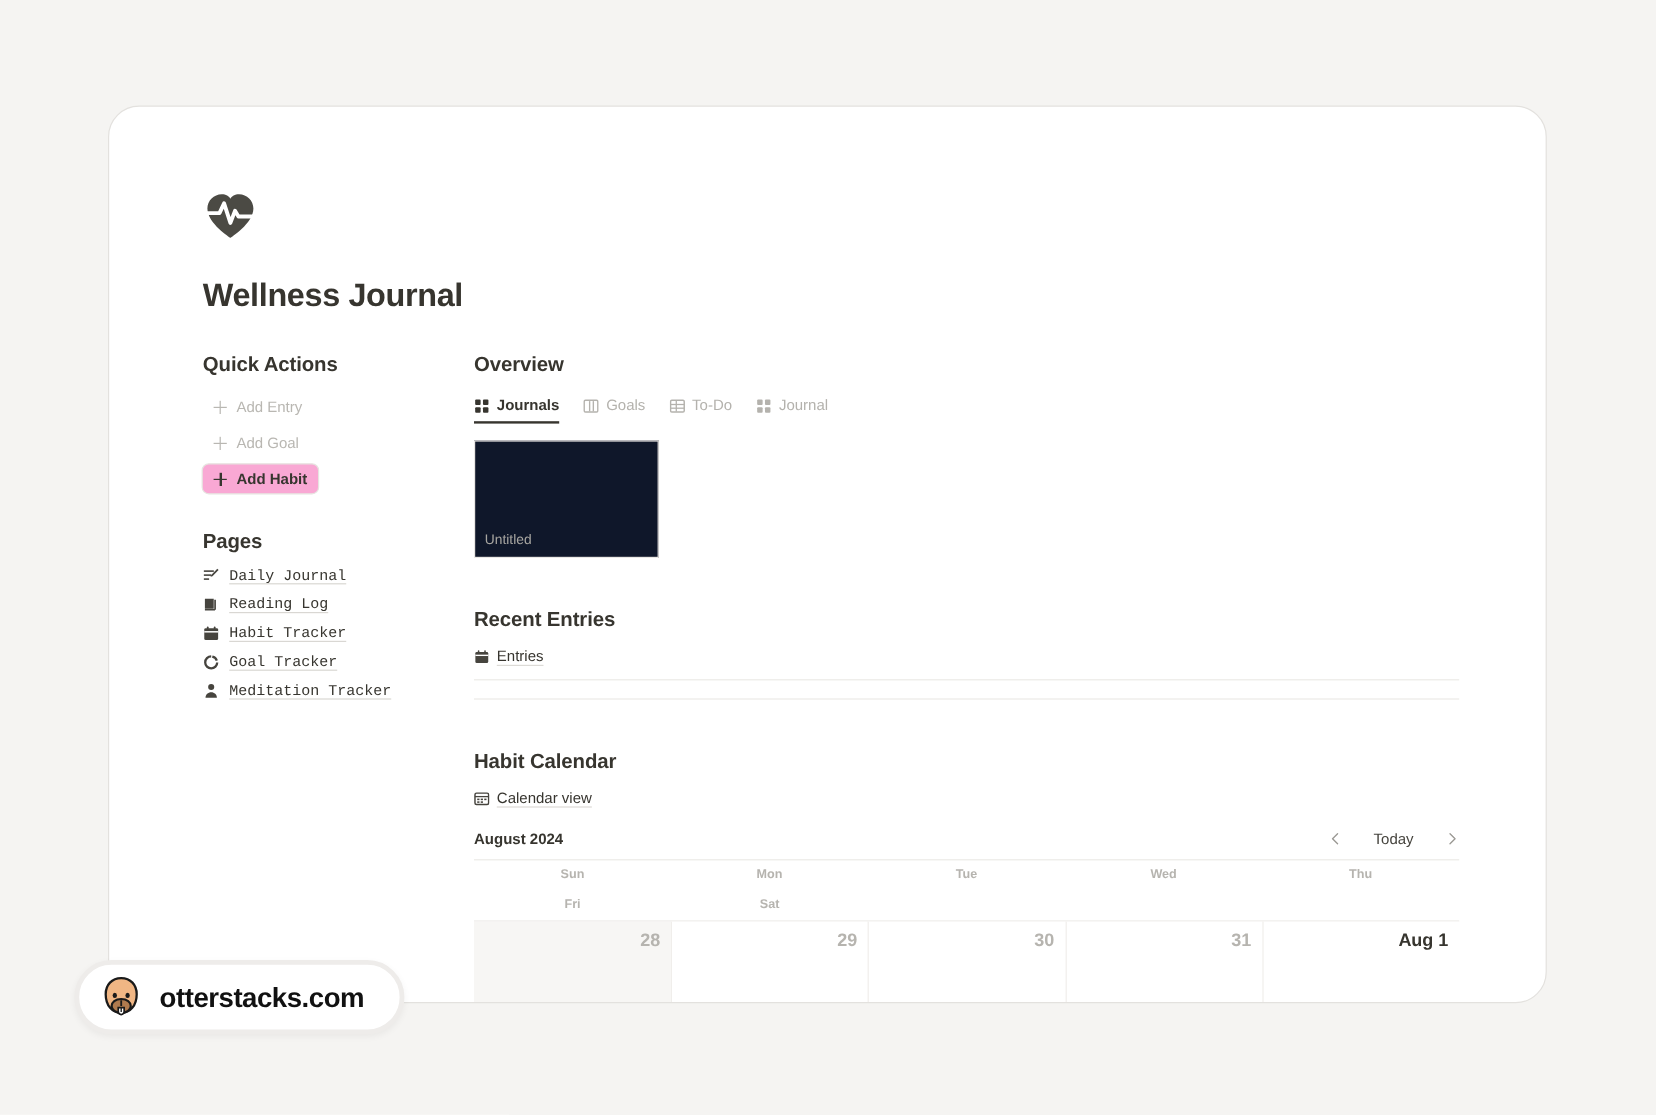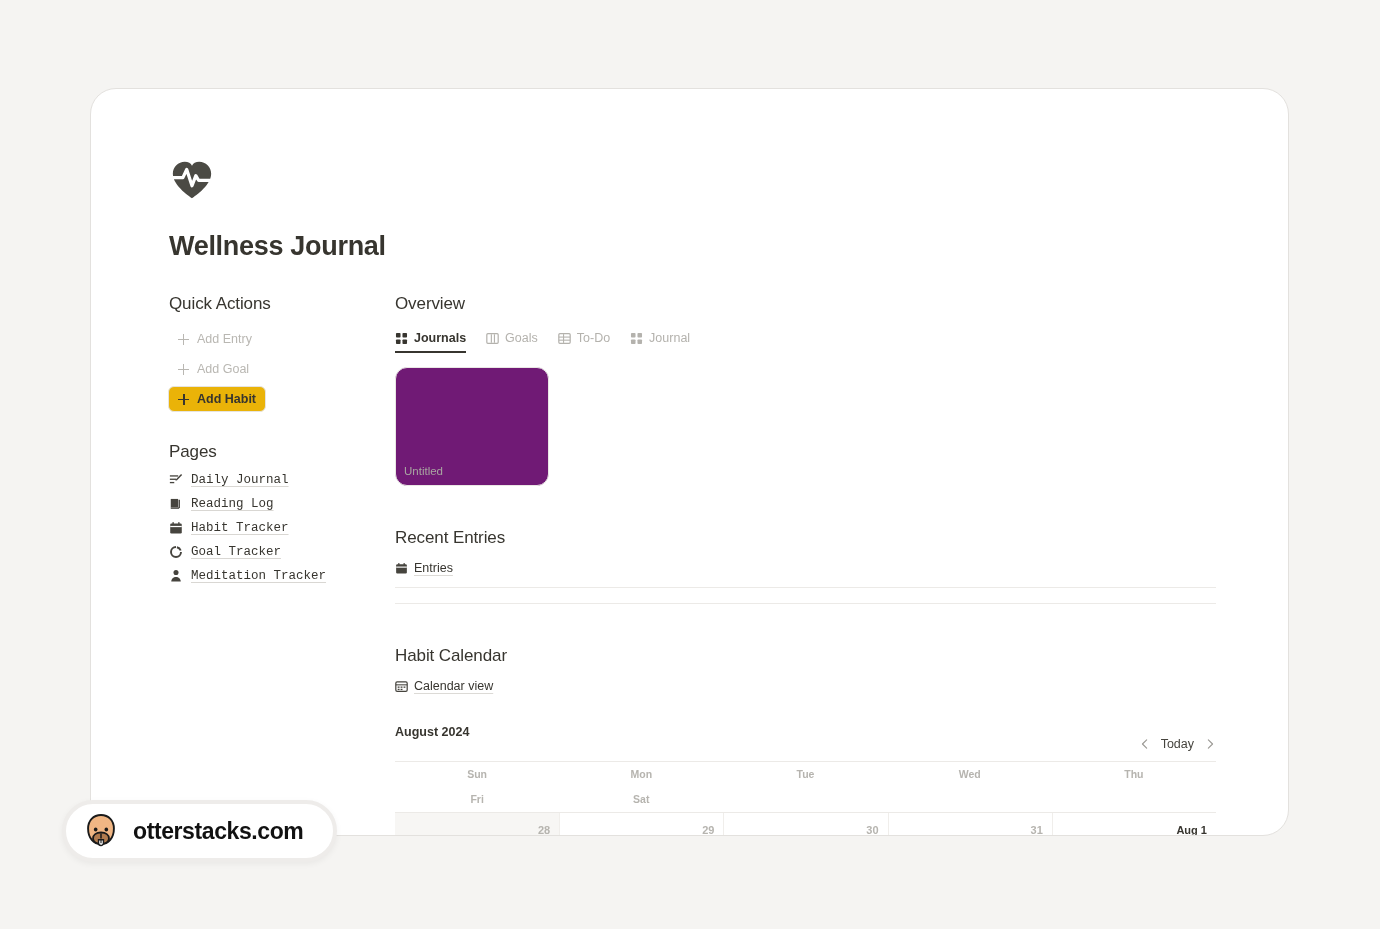--- a/index.html
+++ b/index.html
@@ -48,21 +48,21 @@
   .body-grid {
     display: flex;
     margin-top: 32px;
   }
   .col-left { width: 226px; flex: 0 0 226px; }
   .col-right { flex: 1 1 auto; }
 
   
   .sec-heading {
     font-size: 17px;
-    font-weight: normal;
+    font-weight: bold;
     color: #37352f;
     letter-spacing: -0.1px;
   }
 
   
   .qa-list { margin-top: 12px; }
   .qa-item {
     display: flex;
     align-items: center;
     gap: 8px;
@@ -74,21 +74,21 @@
     font-size: 12.5px;
     color: #b9b7b2;
     margin-bottom: 4px;
     width: max-content;
     background: transparent;
   }
   .qa-item.active {
     color: #37352f;
     font-weight: bold;
     border-color: #e6e4e0;
-    background: #eab308;
+    background: #f9a8d4;
   }
   .qa-plus {
     width: 11px; height: 11px;
     flex: 0 0 11px;
     position: relative;
   }
   .qa-plus::before, .qa-plus::after {
     content: "";
     position: absolute;
     background: currentColor;
@@ -144,24 +144,24 @@
     color: #37352f;
     font-weight: bold;
     border-bottom-color: #37352f;
   }
   .tab-ico { width: 13px; height: 13px; flex: 0 0 13px; display: block; }
 
   
   .gallery { margin-top: 14px; }
   .gal-card {
     width: 154px;
-    height: 119px;
+    height: 98px;
     border: 1px solid #e9e7e4;
-    border-radius: 12px;
-    background: #701a75;
+    border-radius: 0;
+    background: #0f172a;
     position: relative;
   }
   .gal-card .cap {
     position: absolute;
     left: 8px;
     bottom: 8px;
     font-size: 11.5px;
     color: #a8a6a1;
   }
 
@@ -200,23 +200,22 @@
     margin-top: 20px;
   }
   .cal-month {
     font-size: 12.5px;
     font-weight: bold;
     color: #37352f;
   }
   .cal-nav {
     display: flex;
     align-items: center;
-    gap: 10px;
+    gap: 26px;
     color: #9b9994;
-    margin-top: 24px;
   }
   .cal-nav .chev {
     width: 12px; height: 12px;
     display: block;
   }
   .cal-today {
     font-size: 12.5px;
     color: #46443e;
   }
 
@@ -240,21 +239,21 @@
   .cal-cell {
     height: 90px;
     border-left: 1px solid #f0eeeb;
     padding: 7px 9px 0 0;
     text-align: right;
     background: #ffffff;
   }
   .cal-cell:first-child { border-left: none; }
   .cal-cell.weekend { background: #f7f6f4; }
   .cal-num {
-    font-size: 11px;
+    font-size: 15px;
     color: #37352f;
     text-align: center;
   }
   .cal-num.muted { color: #b6b4af; }
 
   
   .watermark {
     position: absolute;
     left: 62px;
     top: 800px;

